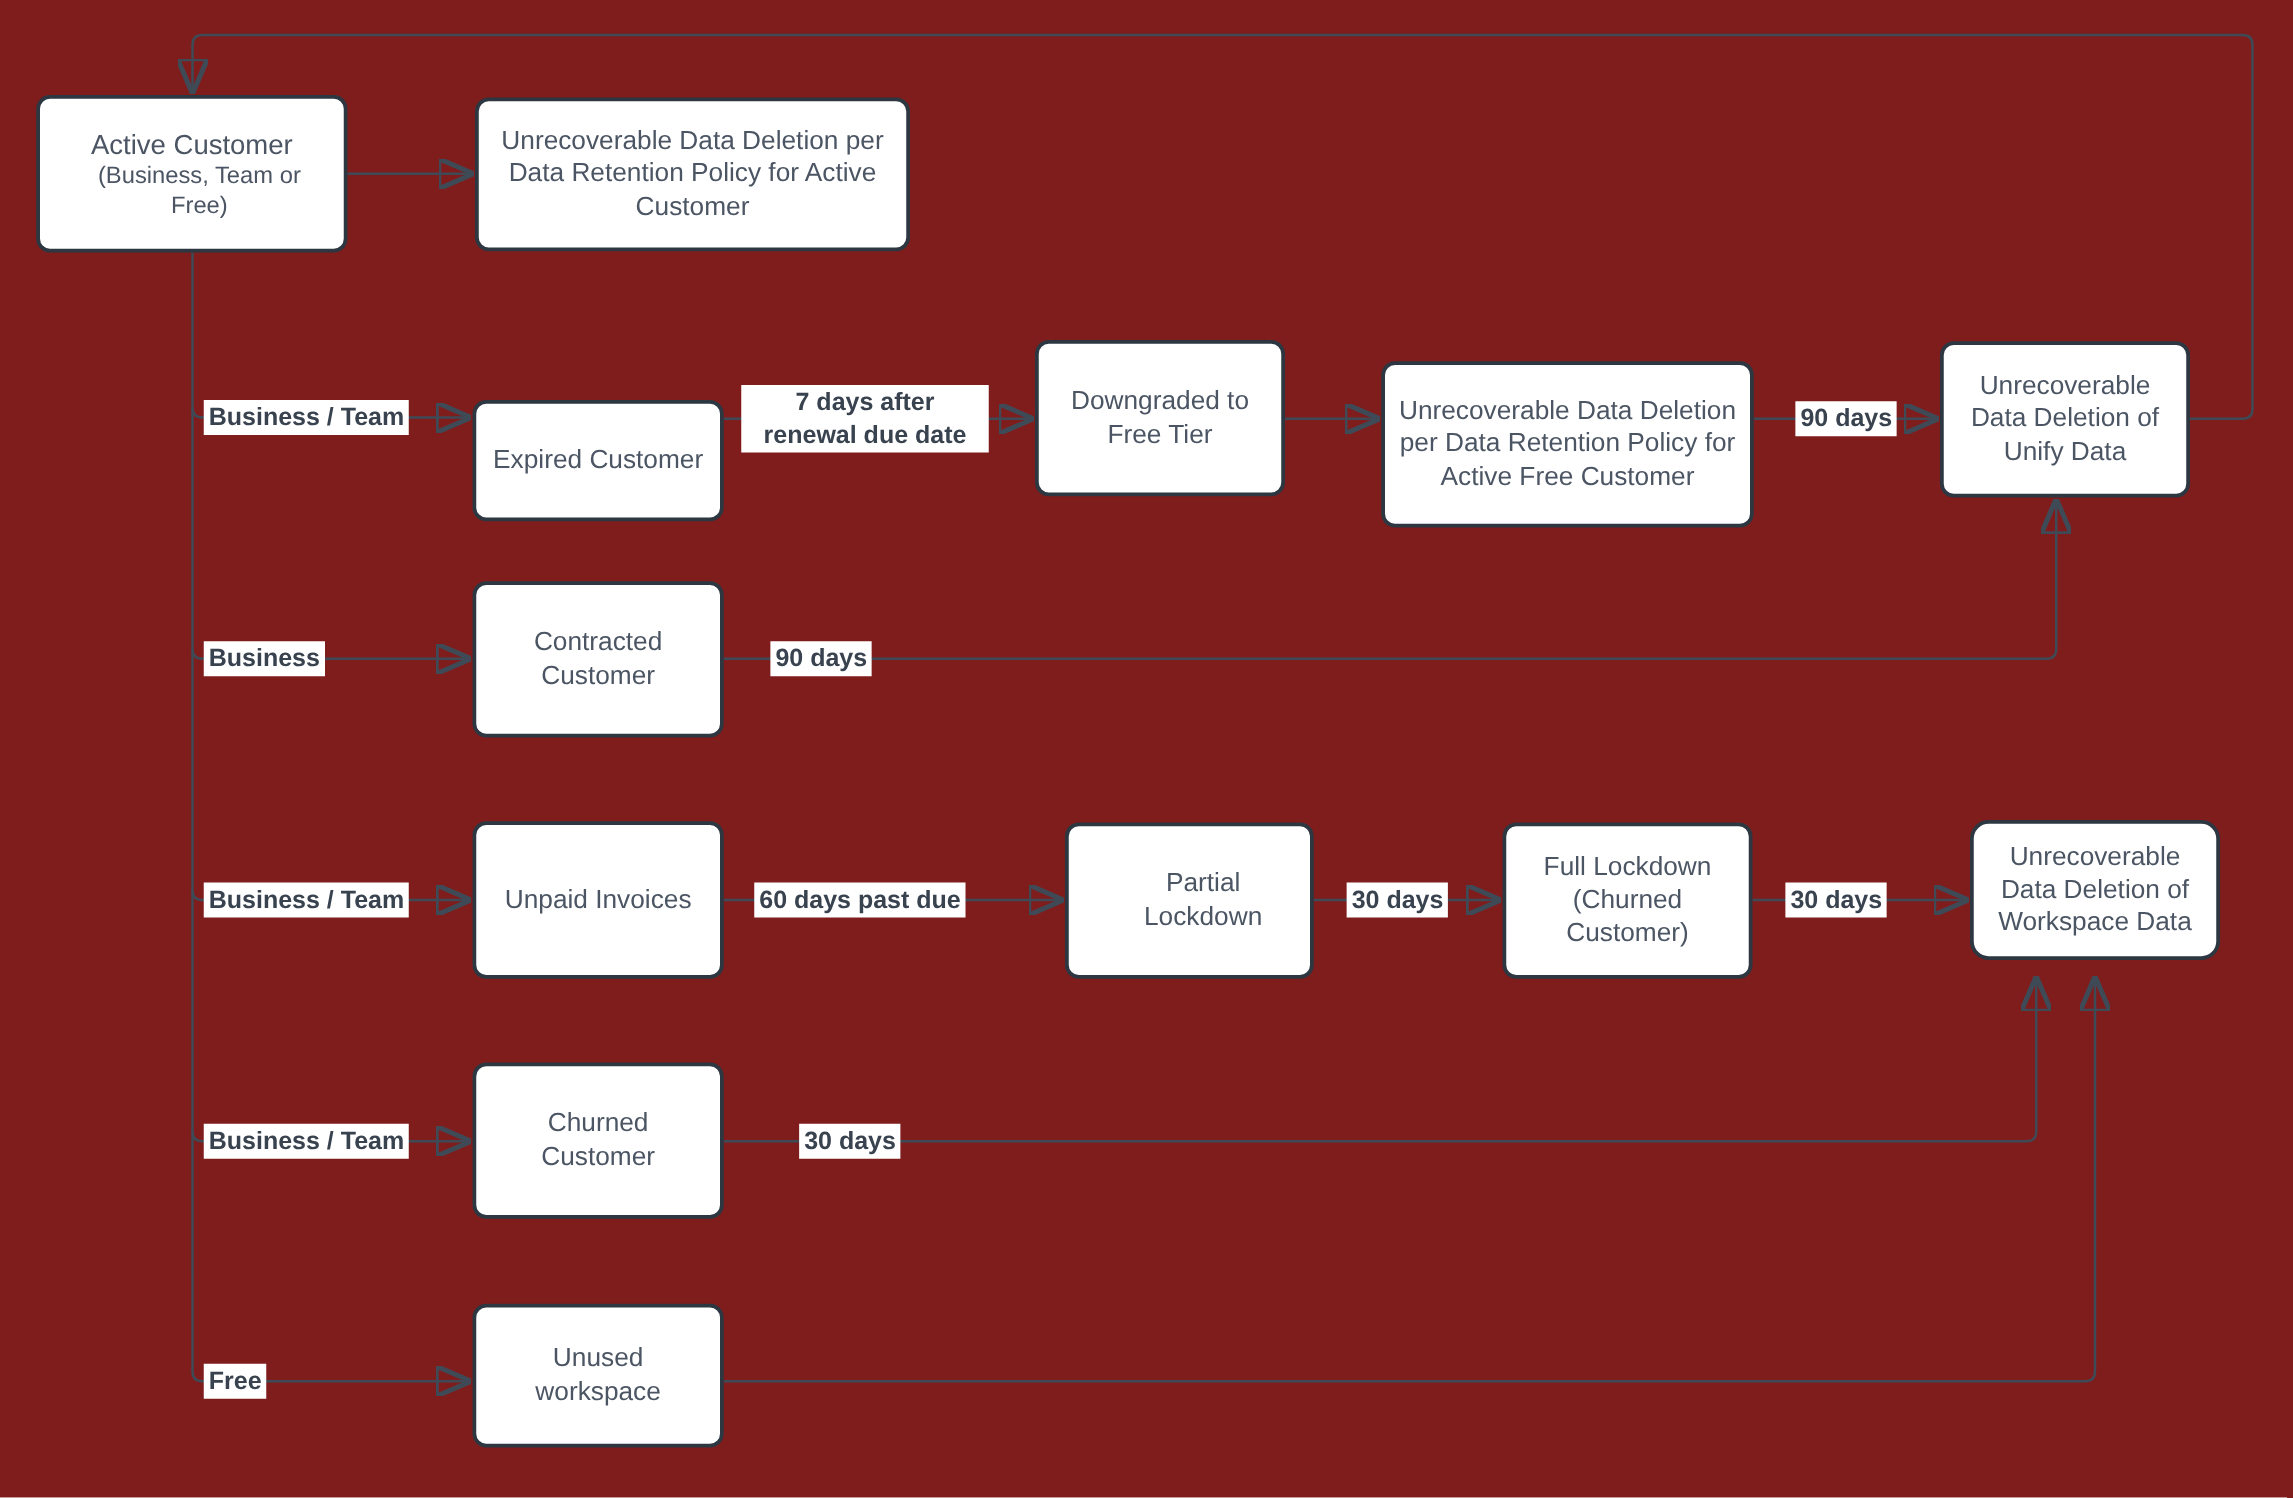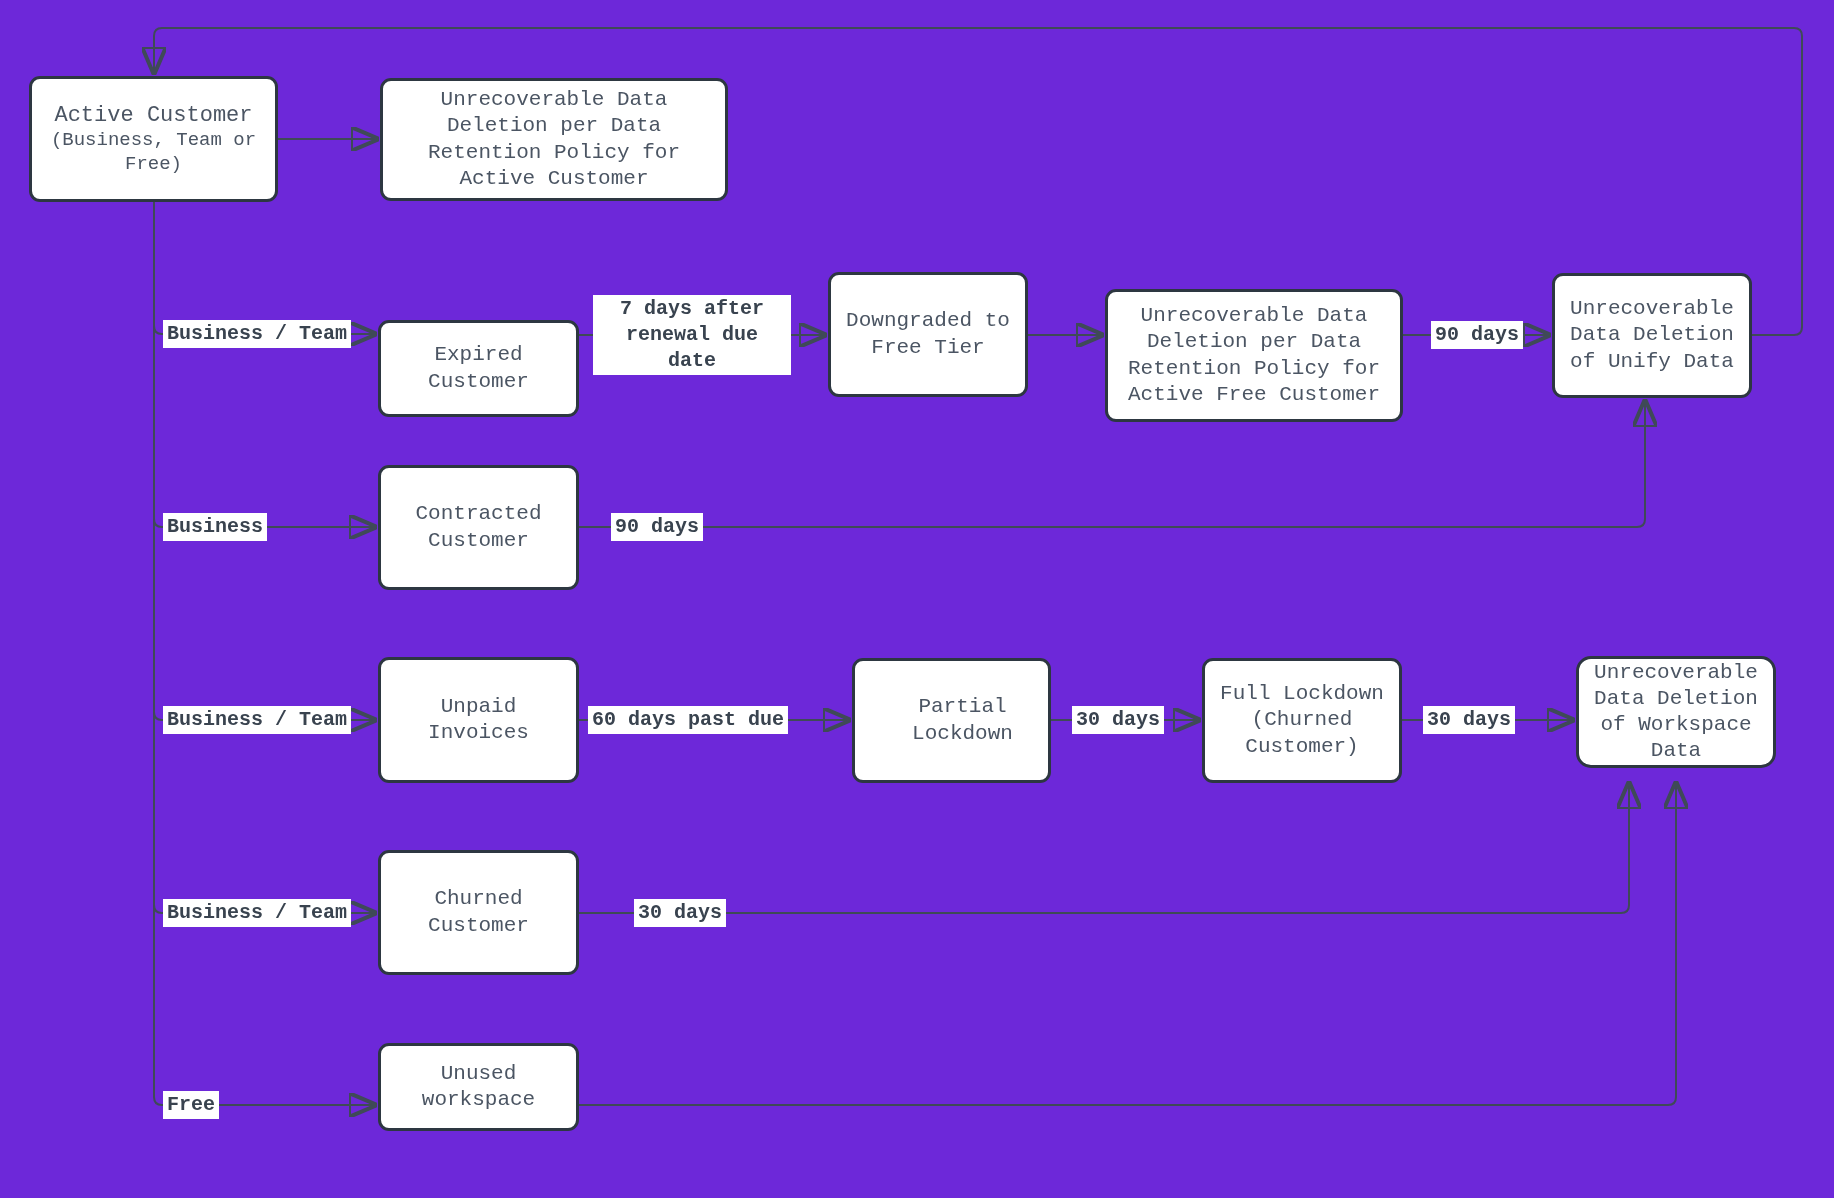--- a/index.html
+++ b/index.html
@@ -1,20 +1,20 @@
 <!DOCTYPE html>
 <html><head>
 <meta charset="utf-8">
 <style>
   html,body{margin:0;padding:0;background:#ffffff;}
   .canvas{
     position:relative;
     width:1834px;height:1198px;
-    background:#6d28d9;
-    font-family:Liberation Mono, monospace;
+    background:#7f1d1d;
+    font-family:Liberation Sans, sans-serif;
     overflow:hidden;
   }
   .edges{position:absolute;left:0;top:0;width:1834px;height:1198px;z-index:1;}
   .edges path{fill:none;stroke:#3f4a57;stroke-width:2;}
   .node{
     position:absolute;
     box-sizing:border-box;
     background:#ffffff;
     border:3px solid #2d3741;
     border-radius:11px;
@@ -23,21 +23,21 @@
     align-items:center;
     justify-content:center;
     text-align:center;
     color:#4b5563;
     font-size:21px;
     line-height:1.25;
     padding:6px 10px;
     z-index:2;
   }
   .node .title{font-size:22px;}
-  .node .subtitle{font-size:19px;}
+  .node .subtitle{font-size:19px;margin-left:12px;}
   .edge-label{
     position:absolute;
     z-index:3;
     background:#ffffff;
     color:#39434f;
     font-weight:bold;
     font-size:20px;
     line-height:1.3;
     padding:1px 4px;
     white-space:nowrap;
@@ -51,21 +51,21 @@
   #n-expired   {left:378px; top:272px; width:201px; height:97px;margin-top:48px;}
   #n-downgraded{left:828px; top:272px; width:200px; height:125px;}
   #n-delfree   {left:1105px;top:269px; width:298px; height:133px;margin-top:20px;}
   #n-unify     {left:1552px;top:273px; width:200px; height:125px;}
   #n-contracted{left:378px; top:465px; width:201px; height:125px;}
   #n-unpaid    {left:378px; top:657px; width:201px; height:126px;}
   #n-partial   {left:852px; top:658px; width:199px; height:125px;padding-left:32px;}
   #n-full      {left:1202px;top:658px; width:200px; height:125px;}
   #n-workspace {left:1576px;top:656px; width:200px; height:112px;border-radius:15px;}
   #n-churned   {left:378px; top:850px; width:201px; height:125px;}
-  #n-unused    {left:378px; top:1043px;width:201px; height:88px;}
+  #n-unused    {left:378px; top:1043px;width:201px; height:115px;}
 </style>
 </head>
 <body>
 
 <div class="canvas">
 
   <svg class="edges" viewBox="0 0 1834 1198" xmlns="http://www.w3.org/2000/svg">
     <defs>
       <marker id="arrow" viewBox="0 0 14 12" refX="13" refY="6" markerWidth="14" markerHeight="12" orient="auto-start-reverse">
         <path d="M0,0 L14,6 L0,12 Z" fill="#343e4a" stroke="none"></path>

